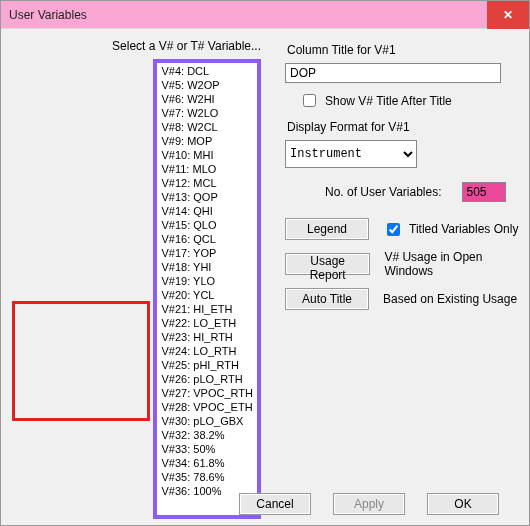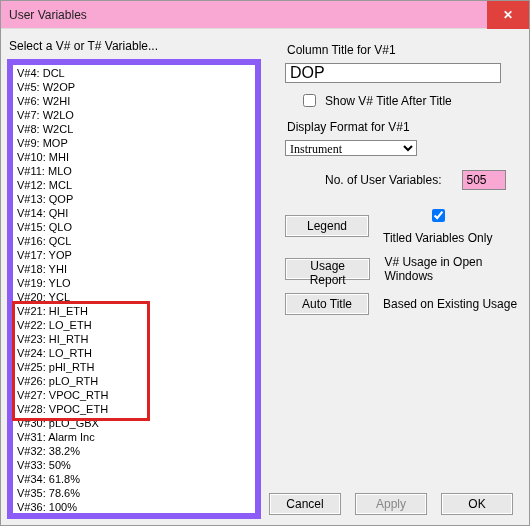--- a/index.html
+++ b/index.html
@@ -42,28 +42,29 @@
     position: relative;
     display: flex;
     height: calc(100% - 28px);
     padding: 6px;
   }
   .left-pane {
     width: 260px;
     display: flex;
     flex-direction: column;
     padding-right: 6px;
+    align-items: flex-end;
   }
   .section-label {
     margin: 4px 0 6px 2px;
     color: #000;
   }
   .listbox {
     flex: 1;
-    border: 6px solid #8b5cf6;
+    border: 4px solid #8b5cf6;
     background: #fff;
     overflow-y: scroll;
     overflow-x: hidden;
     padding: 1px 0;
     font-size: 11px;
     line-height: 14px;
     position: relative;
   }
   .list-item {
     padding: 0 4px;
@@ -77,53 +78,53 @@
   }
   .field-row {
     margin: 4px 0 8px 0;
   }
   .text-input {
     width: 216px;
     height: 20px;
     border: 1px solid #888;
     padding: 0 4px;
     font-family: inherit;
-    font-size: 16px;
+    font-size: 12px;
     background: #fff;
   }
   .checkbox-row {
     margin: 6px 0 10px 14px;
     display: flex;
     align-items: center;
     gap: 6px;
   }
   .checkbox-row input { width: 13px; height: 13px; }
   .select-row { margin: 4px 0 14px 0; }
   select.combo {
     width: 132px;
-    height: 16px;
+    height: 28px;
     border: 1px solid #888;
     background: #fff;
-    font-family: Liberation Serif, serif;
+    font-family: Liberation Mono, monospace;
     font-size: 12px;
   }
   .numvars-row {
     display: flex;
     align-items: center;
     gap: 20px;
     margin: 6px 0 16px 40px;
   }
   .num-input {
     width: 44px;
     height: 20px;
     border: 1px solid #888;
     padding: 0 4px;
     font-family: inherit;
     font-size: 12px;
-    background: #f9a8d4;
+    background: #ec4899;
   }
   .action-row {
     display: flex;
     align-items: center;
     gap: 14px;
     margin: 6px 0 10px 0;
   }
   .win-button {
     min-width: 84px;
     height: 22px;
@@ -132,31 +133,30 @@
     font-family: inherit;
     font-size: 12px;
     padding: 0 8px;
     cursor: pointer;
     box-shadow: 0 0 0 1px #fff inset;
   }
   .cb-inline {
     display: flex;
     align-items: center;
     gap: 6px;
-    flex-direction: column;
   }
   .desc-text {
     color: #000;
   }
   .bottom-buttons {
     position: absolute;
     bottom: 4px;
-    right: 10px;
-    display: flex;
-    gap: 14px;
+    right: 24px;
+    display: flex;
+    gap: 22px;
   }
   .bottom-buttons .win-button {
     min-width: 72px;
   }
   .win-button.disabled {
     color: #888;
   }
   
   .highlight-box {
     position: absolute;
@@ -198,21 +198,20 @@
         <div class="list-item">V#20: YCL</div>
         <div class="list-item">V#21: HI_ETH</div>
         <div class="list-item">V#22: LO_ETH</div>
         <div class="list-item">V#23: HI_RTH</div>
         <div class="list-item">V#24: LO_RTH</div>
         <div class="list-item">V#25: pHI_RTH</div>
         <div class="list-item">V#26: pLO_RTH</div>
         <div class="list-item">V#27: VPOC_RTH</div>
         <div class="list-item">V#28: VPOC_ETH</div>
         <div class="list-item">V#30: pLO_GBX</div>
-        <div class="list-item">V#31: Alarm Inc</div>
         <div class="list-item">V#32: 38.2%</div>
         <div class="list-item">V#33: 50%</div>
         <div class="list-item">V#34: 61.8%</div>
         <div class="list-item">V#35: 78.6%</div>
         <div class="list-item">V#36: 100%</div>
       </div>
   <div class="highlight-box" style="left: 5px; top: 266px; width: 138px; height: 120px;"></div>
     </div>
 
   <div class="right-pane">

